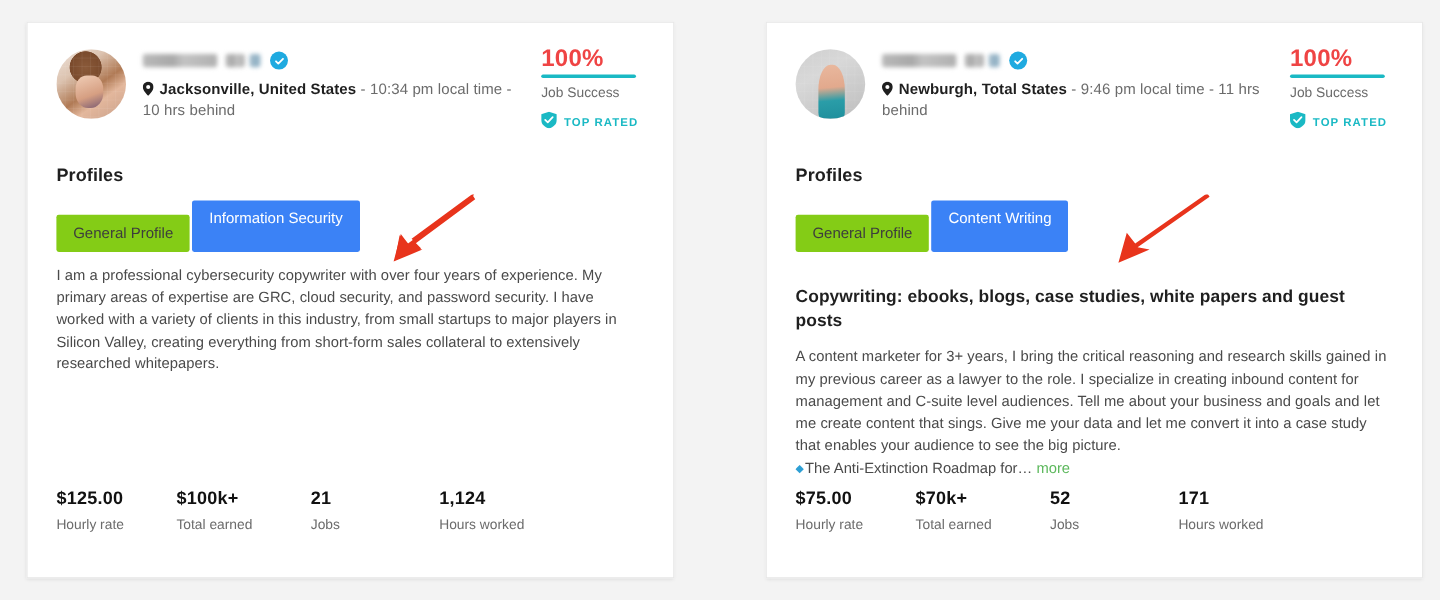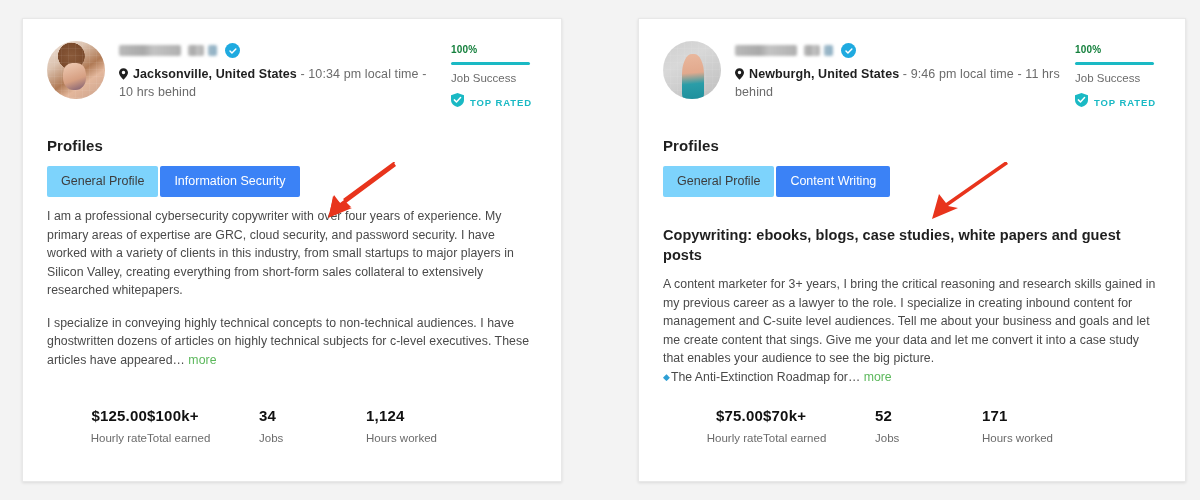--- a/index.html
+++ b/index.html
@@ -85,21 +85,21 @@
     margin-top: 7px; font-size: 12.5px; line-height: 16px;
     color: #6b6b6b; letter-spacing: .1px;
   }
   .pin { display:inline-block; vertical-align:-2px; margin-right: 5px; }
   .loc-name { color: #1f1f1f; font-weight: 700; }
   .loc-dash { color: #6b6b6b; }
 
   
   .jss { flex: 0 0 auto; width: 86px; text-align: left; padding-top: 2px; }
   .jss-pct {
-    font-size: 10px; font-weight: 700; color: #15803d; line-height: 17px;
+    font-size: 20px; font-weight: 700; color: #ef4444; line-height: 17px;
     letter-spacing: .2px;
   }
   .jss-bar { margin-top: 4px; height: 3px; width: 79px; background: #1ab9c4; border-radius: 2px; }
   .jss-label { margin-top: 6px; font-size: 11.5px; color: #6b6b6b; line-height: 14px; }
   .top-rated { display: flex; align-items: center; margin-top: 8px; }
   .shield { flex: 0 0 13px; margin-right: 6px; }
   .top-rated-text {
     font-size: 9.5px; font-weight: 700; color: #1ab9c4;
     letter-spacing: .9px;
   }
@@ -107,21 +107,21 @@
   
   .profiles-title {
     margin-top: 26px; font-size: 15px; font-weight: 700; color: #1f1f1f;
     letter-spacing: .1px;
   }
   .tabs { margin-top: 12px; display: flex; }
   .tab {
     font-size: 12.5px; line-height: 15px; padding: 8px 14px;
     border-radius: 2px; white-space: nowrap;
   }
-  .tab-inactive { background: #7dd3fc; color: #3d3d3d; }
+  .tab-inactive { background: #84cc16; color: #3d3d3d; margin-top: 12px; }
   .tab-active { background: #3b82f6; color: #ffffff; margin-left: 2px; }
 
   
   .job-title {
     margin-top: 33px; font-size: 14.5px; font-weight: 700; color: #1f1f1f;
     line-height: 20px; letter-spacing: .05px;
   }
   .job-title.two-line { margin-top: 28px; }
   .desc {
     margin-top: 10px; font-size: 12.3px; line-height: 18.5px;
@@ -131,21 +131,21 @@
   .more { color: #5cb85c; cursor: pointer; }
   .author-line { margin-top: 14px; font-size: 12.3px; line-height: 18.5px; color: #4a4a4a; }
   .book-line { font-size: 12.3px; line-height: 18.5px; color: #4a4a4a; }
   .diamond { color: #2e9fd4; font-size: 9px; vertical-align: 1px; margin-right: 1px; }
 
   
   .stats { position: absolute; left: 24px; right: 24px; bottom: 36px; display: flex; }
   .stat { flex: 0 0 auto; }
   .stat-val { font-size: 15px; font-weight: 700; color: #111; line-height: 18px; letter-spacing: .2px; }
   .stat-lab { margin-top: 6px; font-size: 11.5px; color: #6b6b6b; line-height: 14px; }
-  .s1 { width: 100px; text-align: right; } .s2 { width: 112px; } .s3 { width: 107px; } .s4 { width: 120px; }
+  .s1 { width: 100px; } .s2 { width: 112px; } .s3 { width: 107px; } .s4 { width: 120px; }
 
   
   .arrow { position: absolute; pointer-events: none; }
   .arrow-left  { left: 308px; top: 162px; }
   .arrow-right { left: 912px; top: 162px; }
 </style>
 </head>
 <body>
 
 <div class="page">
@@ -194,33 +194,32 @@
       </div>
     </div>
 
     <div class="profiles-title">Profiles</div>
     <div class="tabs">
       <div class="tab tab-inactive">General Profile</div>
       <div class="tab tab-active">Information Security</div>
     </div>
 
     <div class="desc">I am a professional cybersecurity copywriter with over four years of experience. My primary areas of expertise are GRC, cloud security, and password security. I have worked with a variety of clients in this industry, from small startups to major players in Silicon Valley, creating everything from short-form sales collateral to extensively researched whitepapers.</div>
-    <div class="desc"><span>I specialize in conveying highly technical concepts to non-technical audiences. I have ghostwritten dozens of articles on highly technical subjects for c-level executives. These articles have appeared…</span> <span class="more">more</span></div>
 
     <div class="stats">
       <div class="stat s1">
         <div class="stat-val">$125.00</div>
         <div class="stat-lab">Hourly rate</div>
       </div>
       <div class="stat s2">
         <div class="stat-val">$100k+</div>
         <div class="stat-lab">Total earned</div>
       </div>
       <div class="stat s3">
-        <div class="stat-val">34</div>
+        <div class="stat-val">21</div>
         <div class="stat-lab">Jobs</div>
       </div>
       <div class="stat s4">
         <div class="stat-val">1,124</div>
         <div class="stat-lab">Hours worked</div>
       </div>
     </div>
   </div>
 
   <div class="card card-right">
@@ -240,21 +239,21 @@
                 <path d="M2.4 6.1 L4.7 8.4 L9.4 3.6" fill="none" stroke="#ffffff" stroke-width="1.8" stroke-linecap="round" stroke-linejoin="round"></path>
               </svg>
           </span>
         </div>
 
         <div class="loc-line">
           <span class="pin">
             <svg width="9" height="12" viewBox="0 0 10 13">
                 <path d="M5 0C2.24 0 0 2.2 0 4.9 0 8.5 5 13 5 13s5-4.5 5-8.1C10 2.2 7.76 0 5 0zm0 6.7a1.9 1.9 0 1 1 0-3.8 1.9 1.9 0 0 1 0 3.8z" fill="#1f1f1f"></path>
               </svg>
-          </span><span class="loc-name">Newburgh, United States</span><span class="loc-dash"> - </span><span>9:46 pm local time</span><span class="loc-dash"> - </span><span>11 hrs behind</span>
+          </span><span class="loc-name">Newburgh, Total States</span><span class="loc-dash"> - </span><span>9:46 pm local time</span><span class="loc-dash"> - </span><span>11 hrs behind</span>
         </div>
       </div>
 
       <div class="jss">
         <div class="jss-pct">100%</div>
         <div class="jss-bar"></div>
         <div class="jss-label">Job Success</div>
         <div class="top-rated">
           <span class="shield">
             <svg width="13" height="14" viewBox="0 0 14 15">

